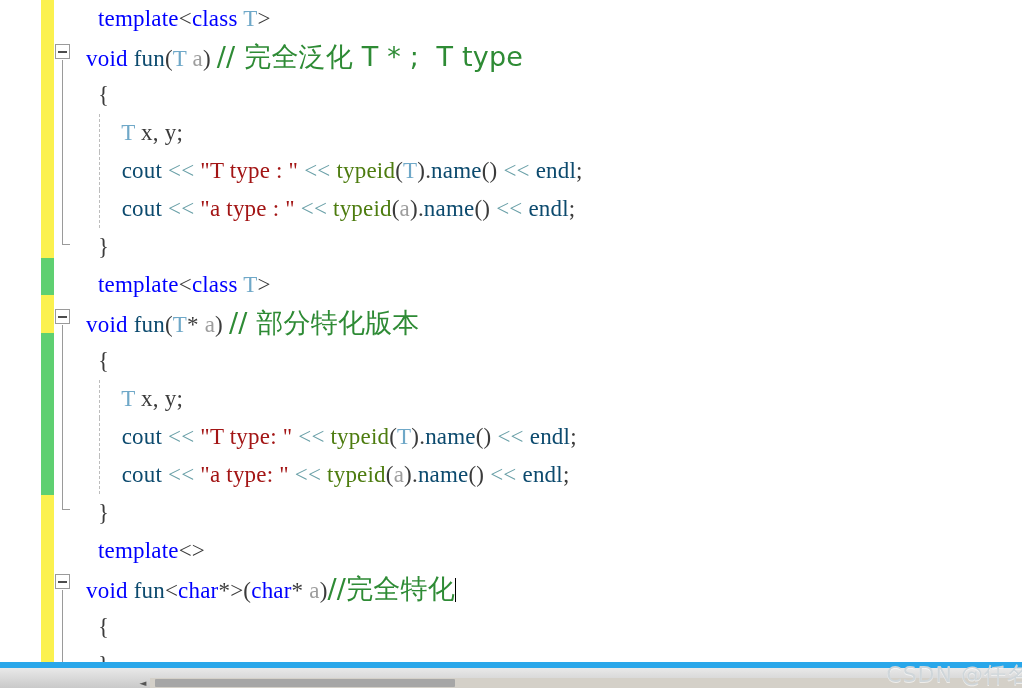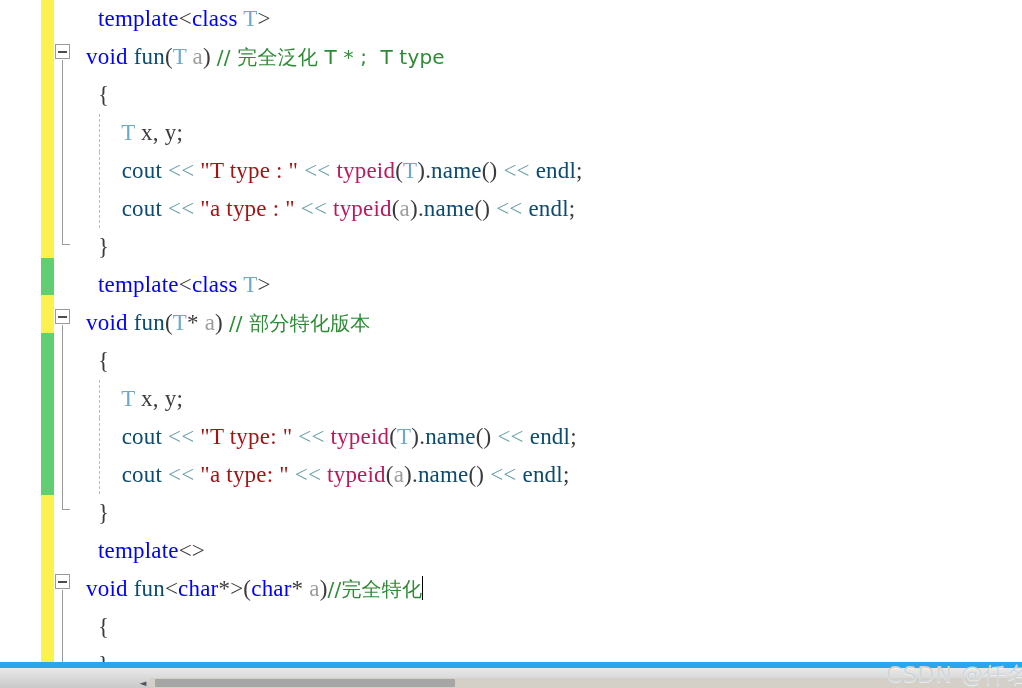--- a/index.html
+++ b/index.html
@@ -101,22 +101,22 @@
 
   
   .kw   { color: #0000ff; }          
   .typ  { color: #6fa8c8; }          
   .fn   { color: #0c4a6e; }          
   .pun  { color: #3b3b3b; }          
   .var  { color: #9d9d9d; }          
   .str  { color: #a31515; }          
   .op   { color: #6aa0a8; }          
   .cmt  { color: #2e8b35; }          
-  .tid  { color: #be185d; margin-top: 21px; }          
-  .cj   { font-family: "DejaVu Sans", sans-serif; font-size: 20px; }
+  .tid  { color: #4d7c0f; margin-top: 21px; }          
+  .cj   { font-family: "DejaVu Sans", sans-serif; font-size: 27px; }
 
   
   .caret {
     display: inline-block;
     width: 1px;
     height: 24px;
     background: #000000;
     vertical-align: -4px;
   }
 

